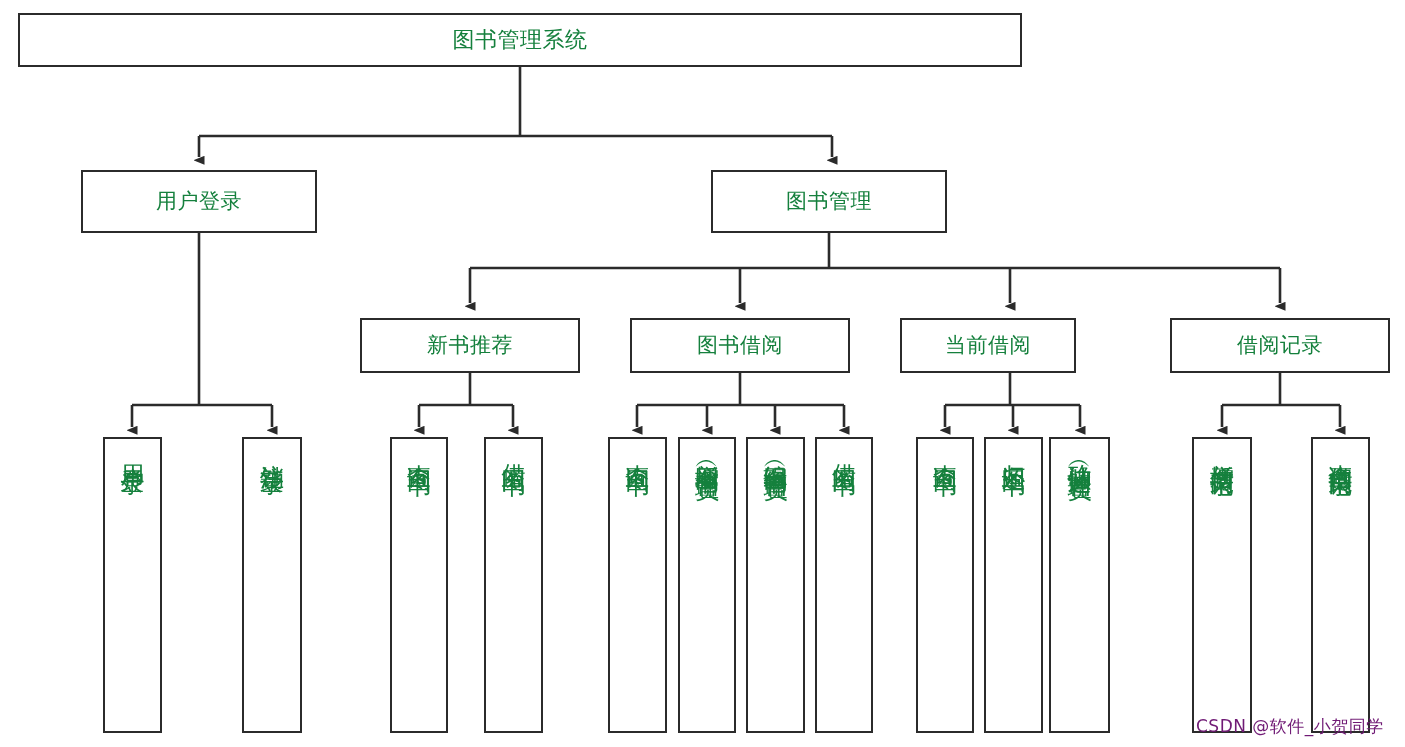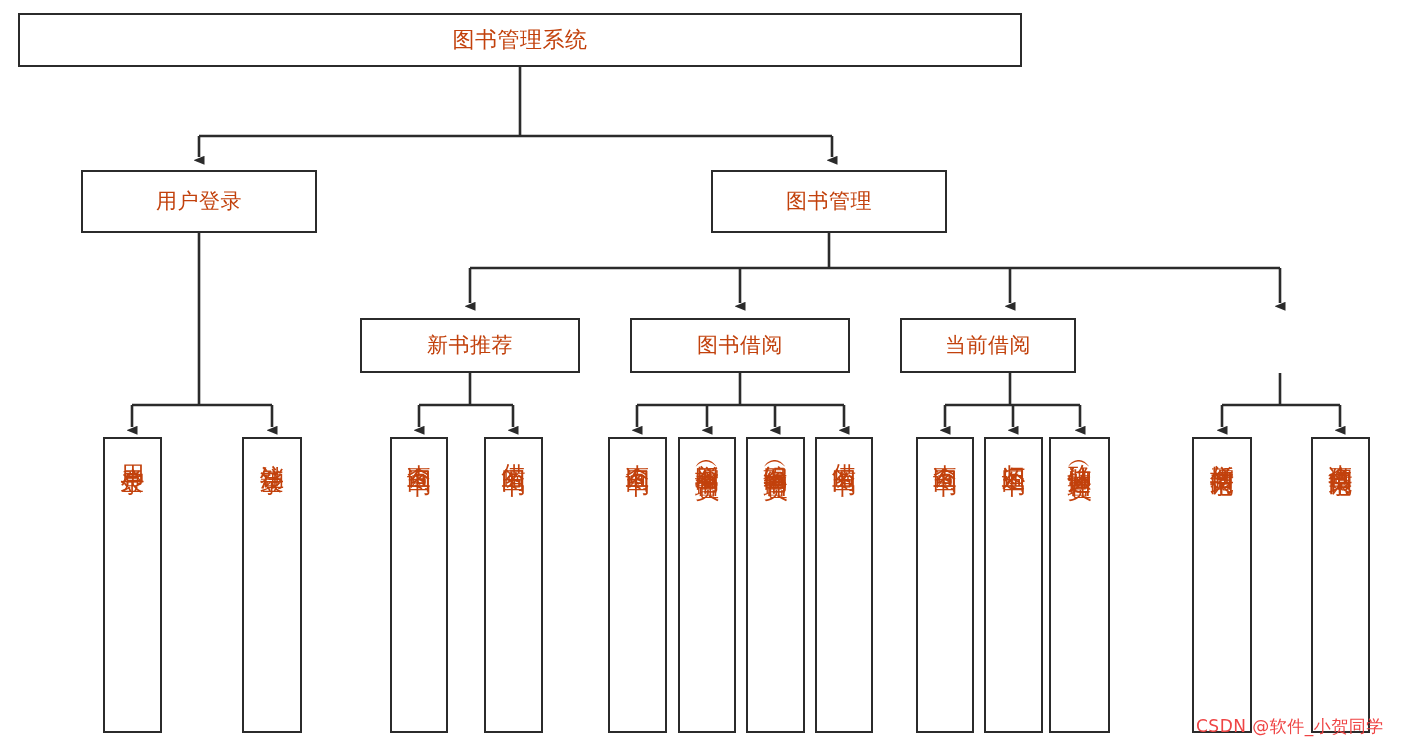--- a/index.html
+++ b/index.html
@@ -27,21 +27,21 @@
     pointer-events: none;
   }
   .node {
     position: absolute;
     box-sizing: border-box;
     border: 2.5px solid #2b2b2b;
     background: #ffffff;
     display: flex;
     align-items: center;
     justify-content: center;
-    color: #c2410c;
+    color: #15803d;
   }
   .node .label {
     display: block;
     text-align: center;
     line-height: 1.12;
     letter-spacing: 0.5px;
   }
   
   .node.h .label {
     writing-mode: horizontal-tb;
@@ -63,21 +63,21 @@
     line-height: 1.0;
     letter-spacing: 3px;
     white-space: nowrap;
   }
   .node.v.tall .label {
     letter-spacing: 2px;
   }
   .watermark {
     position: absolute;
     font-size: 17px;
-    color: #ef4444;
+    color: #701a75;
     white-space: nowrap;
     letter-spacing: 0.5px;
   }
 </style>
 </head>
 <body>
 
 <div id="canvas">
 
   <svg class="wires" viewBox="0 0 1405 747" xmlns="http://www.w3.org/2000/svg">
@@ -143,20 +143,23 @@
 
   <div class="node h" style="left:360px; top:318px; width:220px; height:55px;">
     <span class="label">新书推荐</span>
   </div>
   <div class="node h" style="left:630px; top:318px; width:220px; height:55px;">
     <span class="label">图书借阅</span>
   </div>
   <div class="node h" style="left:900px; top:318px; width:176px; height:55px;">
     <span class="label">当前借阅</span>
   </div>
+  <div class="node h" style="left:1170px; top:318px; width:220px; height:55px;">
+    <span class="label">借阅记录</span>
+  </div>
 
   <div class="node v" style="left:103px; top:437px; width:59px; height:296px;">
     <span class="label">用户登录</span>
   </div>
   <div class="node v" style="left:242px; top:437px; width:60px; height:296px;">
     <span class="label">注销登录</span>
   </div>
 
   <div class="node v" style="left:390px; top:437px; width:58px; height:296px;">
     <span class="label">查询图书</span>

